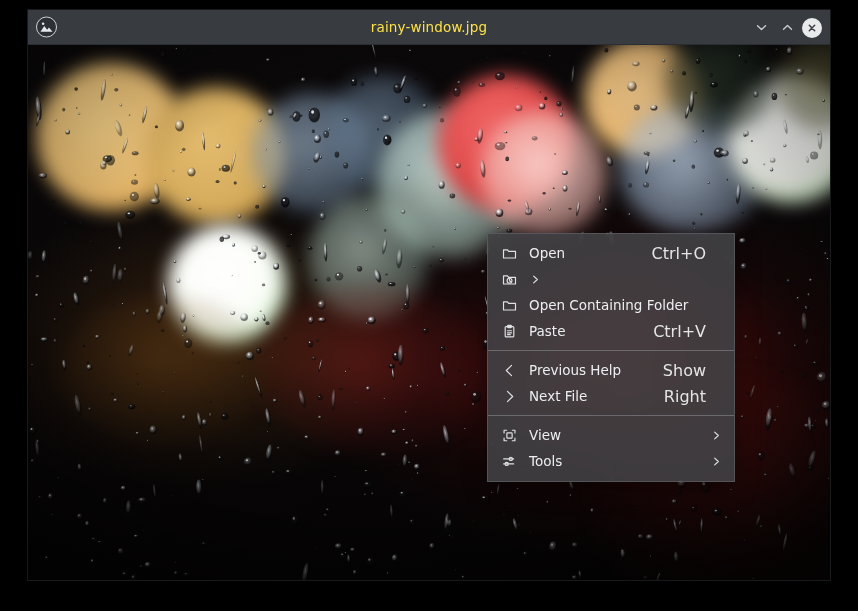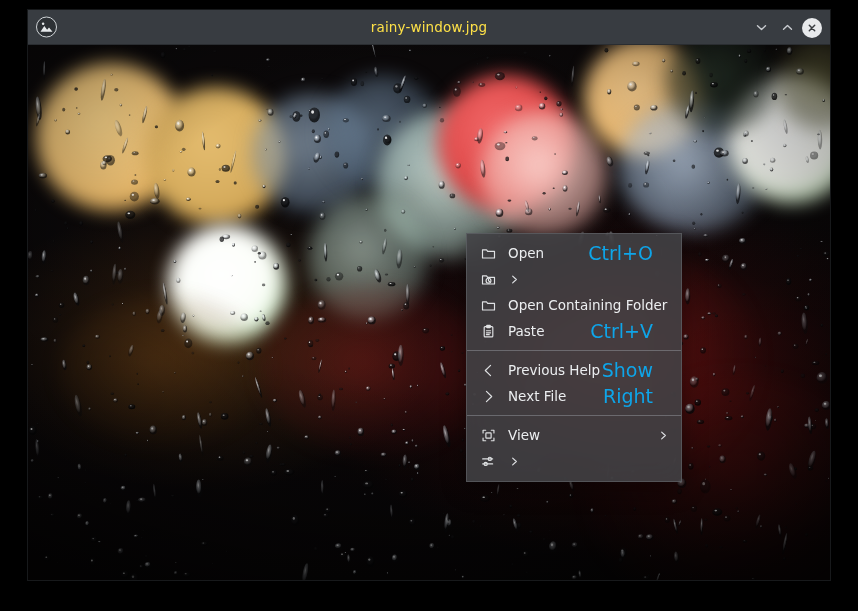--- a/index.html
+++ b/index.html
@@ -125,23 +125,23 @@
     position: absolute;
     inset: 0;
     background:
       radial-gradient(ellipse 85% 75% at 48% 34%, rgba(0,0,0,0) 38%, rgba(0,0,0,.42) 78%, rgba(0,0,0,.72) 100%);
     pointer-events: none;
   }
 
   
   .context-menu {
     position: absolute;
-    left: 438px;
+    left: 459px;
     top: 188px;
-    width: 216px;
+    width: 248px;
     padding: 6px 0 7px 0;
     background: rgba(66,66,70,0.88);
     backdrop-filter: blur(14px);
     -webkit-backdrop-filter: blur(14px);
     border: 1px solid rgba(120,124,130,0.40);
     box-shadow: 0 6px 22px rgba(0,0,0,0.45);
     z-index: 50;
     user-select: none;
   }
 
@@ -164,22 +164,22 @@
     display: flex;
     align-items: center;
     justify-content: center;
     opacity: .93;
   }
   .mi-icon svg { display: block; }
 
   .mi-label { flex: 1 1 auto; white-space: nowrap; }
 
   .mi-shortcut {
-    font-size: 19px;
-    color: #0ea5e9;
+    font-size: 16px;
+    color: #e5e5e5;
     padding-right: 18px;
     white-space: nowrap;
   }
 
   .mi-arrow {
     width: 12px;
     height: 12px;
     display: flex;
     align-items: center;
     justify-content: center;
@@ -1317,20 +1317,21 @@
               </span>
             </div>
             <div class="menu-item">
               <span class="mi-icon">
                 <svg width="15" height="15" viewBox="0 0 16 16">
                   <path stroke="#eceef0" stroke-width="1.25" fill="none" stroke-linecap="round" stroke-linejoin="round" d="M1.8 5.2h10.6M1.8 10.6h10.6"></path>
                   <circle stroke="#eceef0" stroke-width="1.25" fill="none" stroke-linecap="round" stroke-linejoin="round" cx="9.4" cy="5.2" r="1.7"></circle>
                   <circle stroke="#eceef0" stroke-width="1.25" fill="none" stroke-linecap="round" stroke-linejoin="round" cx="5.0" cy="10.6" r="1.7"></circle>
                 </svg>
               </span>
+              <span class="mi-label">Tools</span>
               <span class="mi-arrow">
                 <svg width="11" height="11" viewBox="0 0 12 12">
                   <path d="M4 2.3 L8 6 L4 9.7" fill="none" stroke="#dfe1e4" stroke-width="1.3" stroke-linecap="round" stroke-linejoin="round"></path>
                 </svg>
               </span>
             </div>
           </div>
       </div>
     </div>
 

